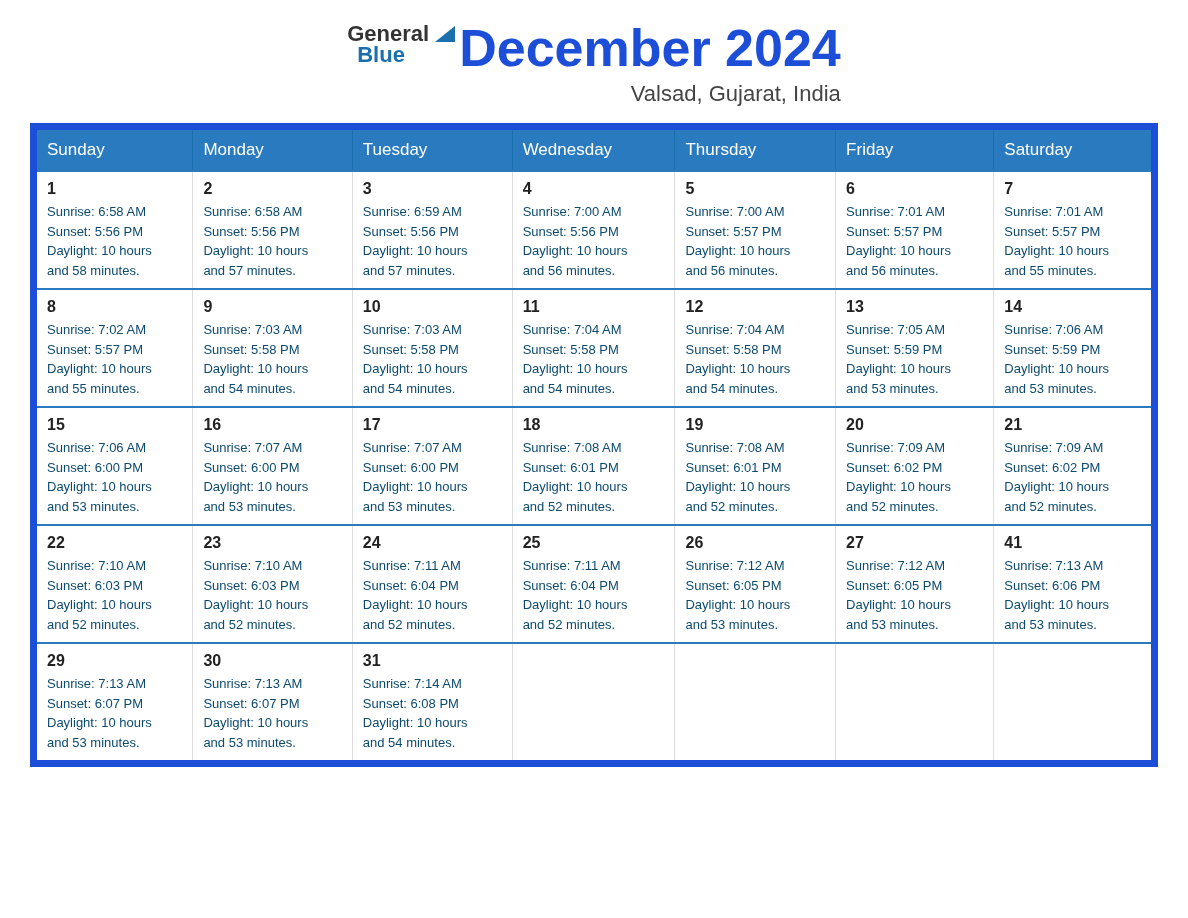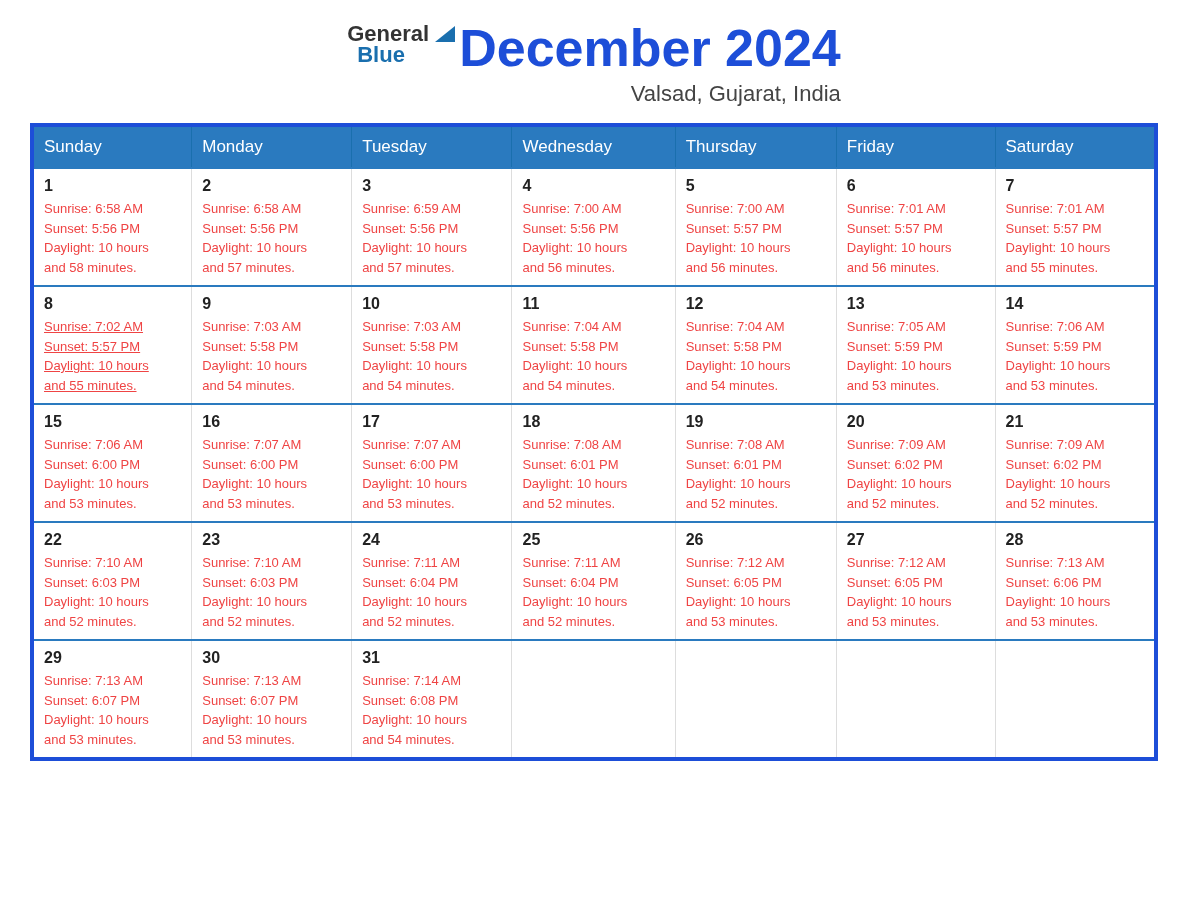--- a/index.html
+++ b/index.html
@@ -39,21 +39,21 @@
       line-height: 1.1;
     }
     .location {
       font-size: 22px;
       color: #444;
       margin-top: 4px;
     }
     .calendar {
       width: 100%;
       border-collapse: collapse;
-      border: 4px solid #1d4ed8;
+      border: 7px solid #1d4ed8;
     }
     .calendar th {
       background-color: #2a7abf;
       color: #fff;
       font-size: 17px;
       font-weight: normal;
       padding: 10px 10px;
       text-align: left;
       border: 1px solid #1a6fae;
     }
@@ -68,21 +68,21 @@
     }
     .calendar td .day-num {
       font-size: 16px;
       font-weight: bold;
       margin-bottom: 4px;
       display: block;
     }
     .calendar td .day-info {
       font-size: 13px;
       line-height: 1.5;
-      color: #ef4444;
+      color: #0c4a6e;
     }
     .calendar tr {
       border-top: 2px solid #2a7abf;
     }
     .calendar tbody tr:first-child {
       border-top: 2px solid #2a7abf;
     }
     .calendar td.empty {
       background: #fff;
     }
@@ -168,21 +168,21 @@
           <span class="day-num">7</span>
           <div class="day-info" style="white-space: pre-line;">Sunrise: 7:01 AM
 Sunset: 5:57 PM
 Daylight: 10 hours
 and 55 minutes.</div>
         </td>
       </tr>
       <tr>
         <td>
           <span class="day-num">8</span>
-          <div class="day-info" style="white-space: pre-line; text-decoration: underline;">Sunrise: 7:02 AM
+          <div class="day-info" style="white-space: pre-line;">Sunrise: 7:02 AM
 Sunset: 5:57 PM
 Daylight: 10 hours
 and 55 minutes.</div>
         </td>
         <td>
           <span class="day-num">9</span>
           <div class="day-info" style="white-space: pre-line;">Sunrise: 7:03 AM
 Sunset: 5:58 PM
 Daylight: 10 hours
 and 54 minutes.</div>
@@ -311,21 +311,21 @@
 and 53 minutes.</div>
         </td>
         <td>
           <span class="day-num">27</span>
           <div class="day-info" style="white-space: pre-line;">Sunrise: 7:12 AM
 Sunset: 6:05 PM
 Daylight: 10 hours
 and 53 minutes.</div>
         </td>
         <td>
-          <span class="day-num">28</span>
+          <span class="day-num">41</span>
           <div class="day-info" style="white-space: pre-line;">Sunrise: 7:13 AM
 Sunset: 6:06 PM
 Daylight: 10 hours
 and 53 minutes.</div>
         </td>
       </tr>
       <tr>
         <td>
           <span class="day-num">29</span>
           <div class="day-info" style="white-space: pre-line;">Sunrise: 7:13 AM

